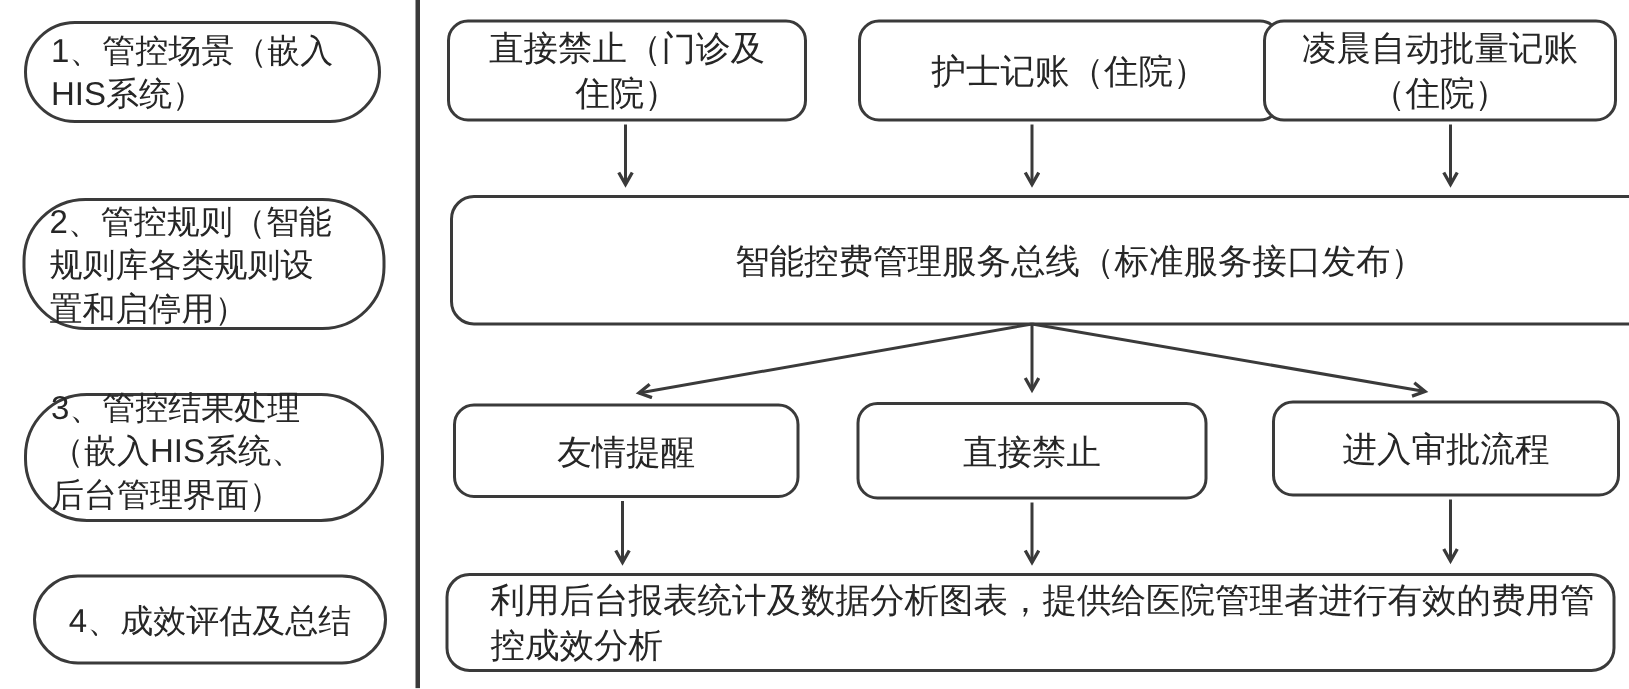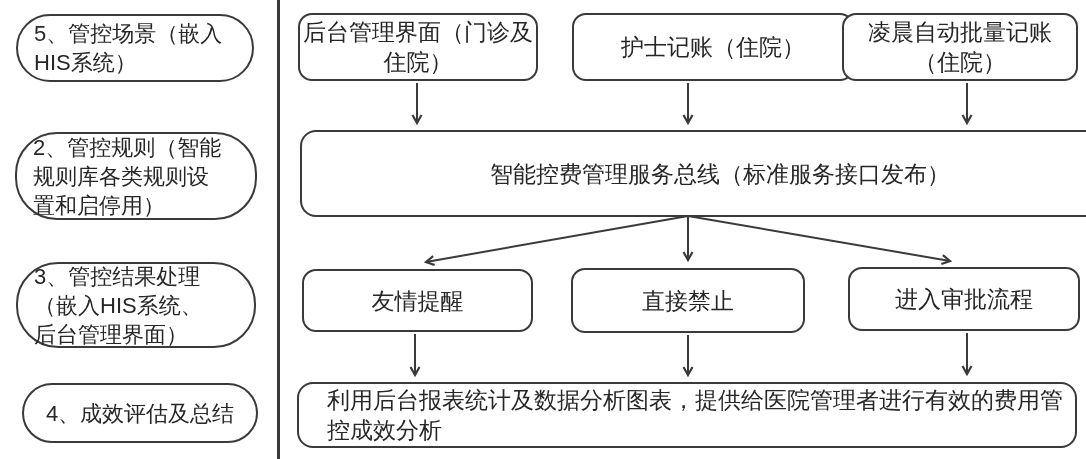--- a/index.html
+++ b/index.html
@@ -32,21 +32,21 @@
     text-align: left;
     font-size: 22px;
     line-height: 29px;
     padding: 2px 14px 2px 16px;
   }
   .pill.centered { justify-content: center; text-align: center; padding: 14px 8px; }
 
   
   .pill-1 { left: 16px;  top: 14px;  width: 238px; height: 68px; }
   .pill-2 { left: 15px;  top: 132px; width: 242px; height: 88px; }
-  .pill-3 { left: 16px;  top: 262px; width: 240px; height: 86px; }
+  .pill-3 { left: 16px;  top: 262px; width: 240px; height: 86px; align-items: flex-end; }
   .pill-4 { left: 22px;  top: 383px; width: 236px; height: 60px; }
 
   .divider {
     position: absolute;
     left: 277px; top: 0;
     width: 3px; height: 459px;
     background: #3a3a3a;
   }
 
   
@@ -69,41 +69,41 @@
     width: 1086px; height: 459px;
     pointer-events: none;
   }
 </style>
 </head>
 <body>
 
 <div class="canvas">
 
   <div class="pill pill-1">
-    <span>5、管控场景（嵌入
+    <span>1、管控场景（嵌入
 HIS系统）</span>
   </div>
   <div class="pill pill-2">
     <span>2、管控规则（智能
 规则库各类规则设
 置和启停用）</span>
   </div>
   <div class="pill pill-3">
     <span>3、管控结果处理
 （嵌入HIS系统、
 后台管理界面）</span>
   </div>
   <div class="pill pill-4 centered">
     <span>4、成效评估及总结</span>
   </div>
 
   <div class="divider"></div>
 
   <div class="node src-a">
-    <span>后台管理界面（门诊及
+    <span>直接禁止（门诊及
 住院）</span>
   </div>
   <div class="node src-b">
     <span>护士记账（住院）</span>
   </div>
   <div class="node src-c">
     <span>凌晨自动批量记账
 （住院）</span>
   </div>
 

